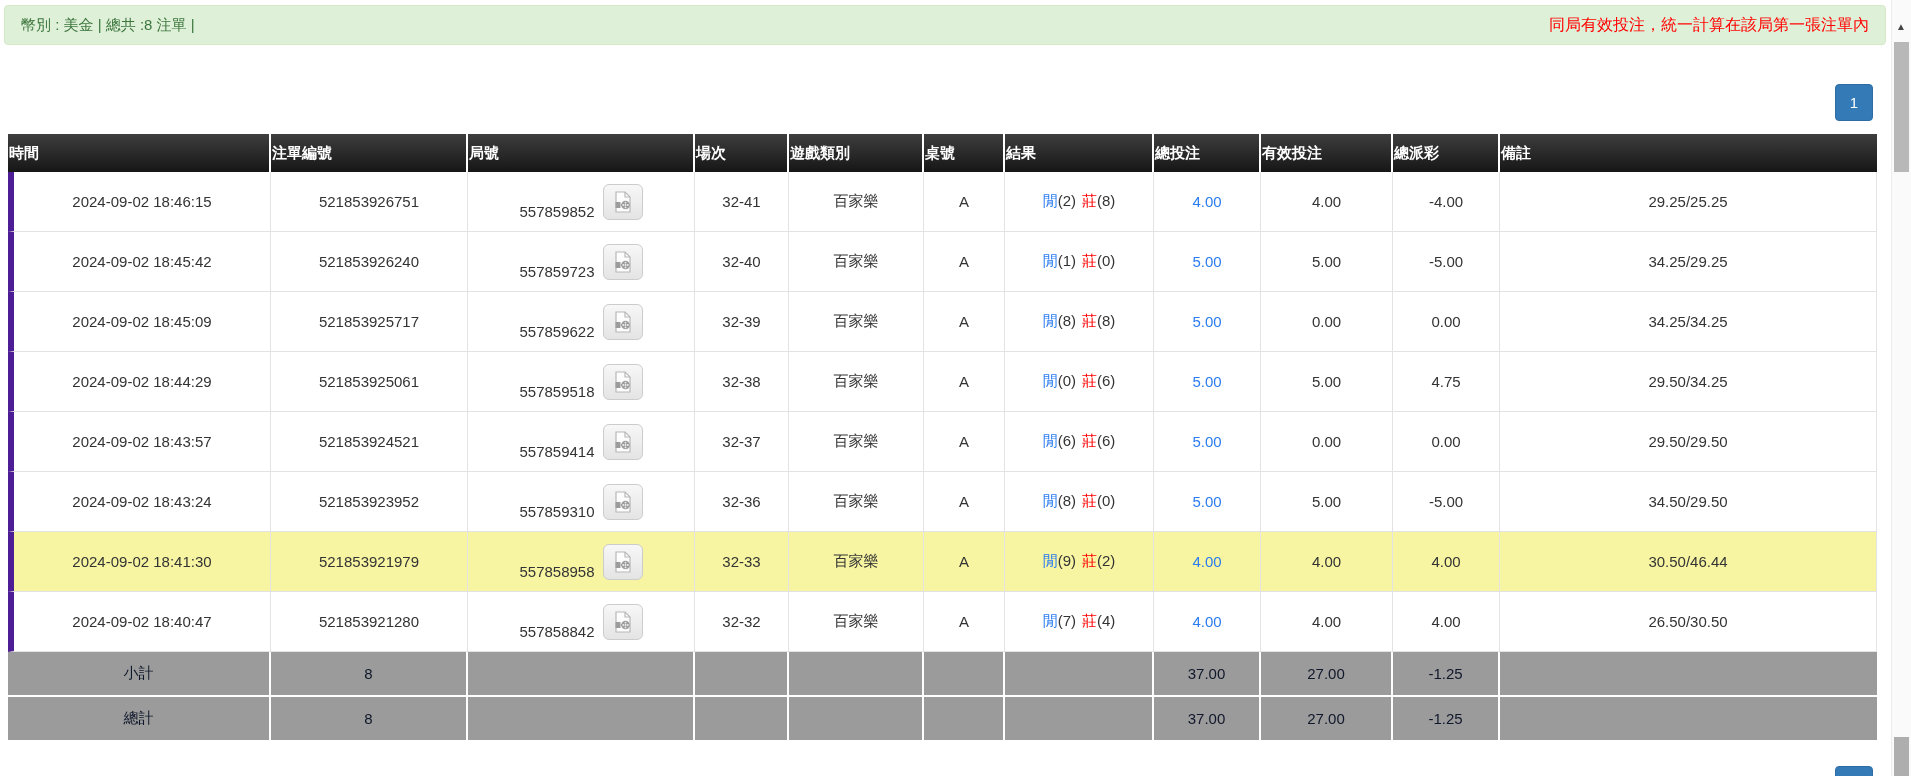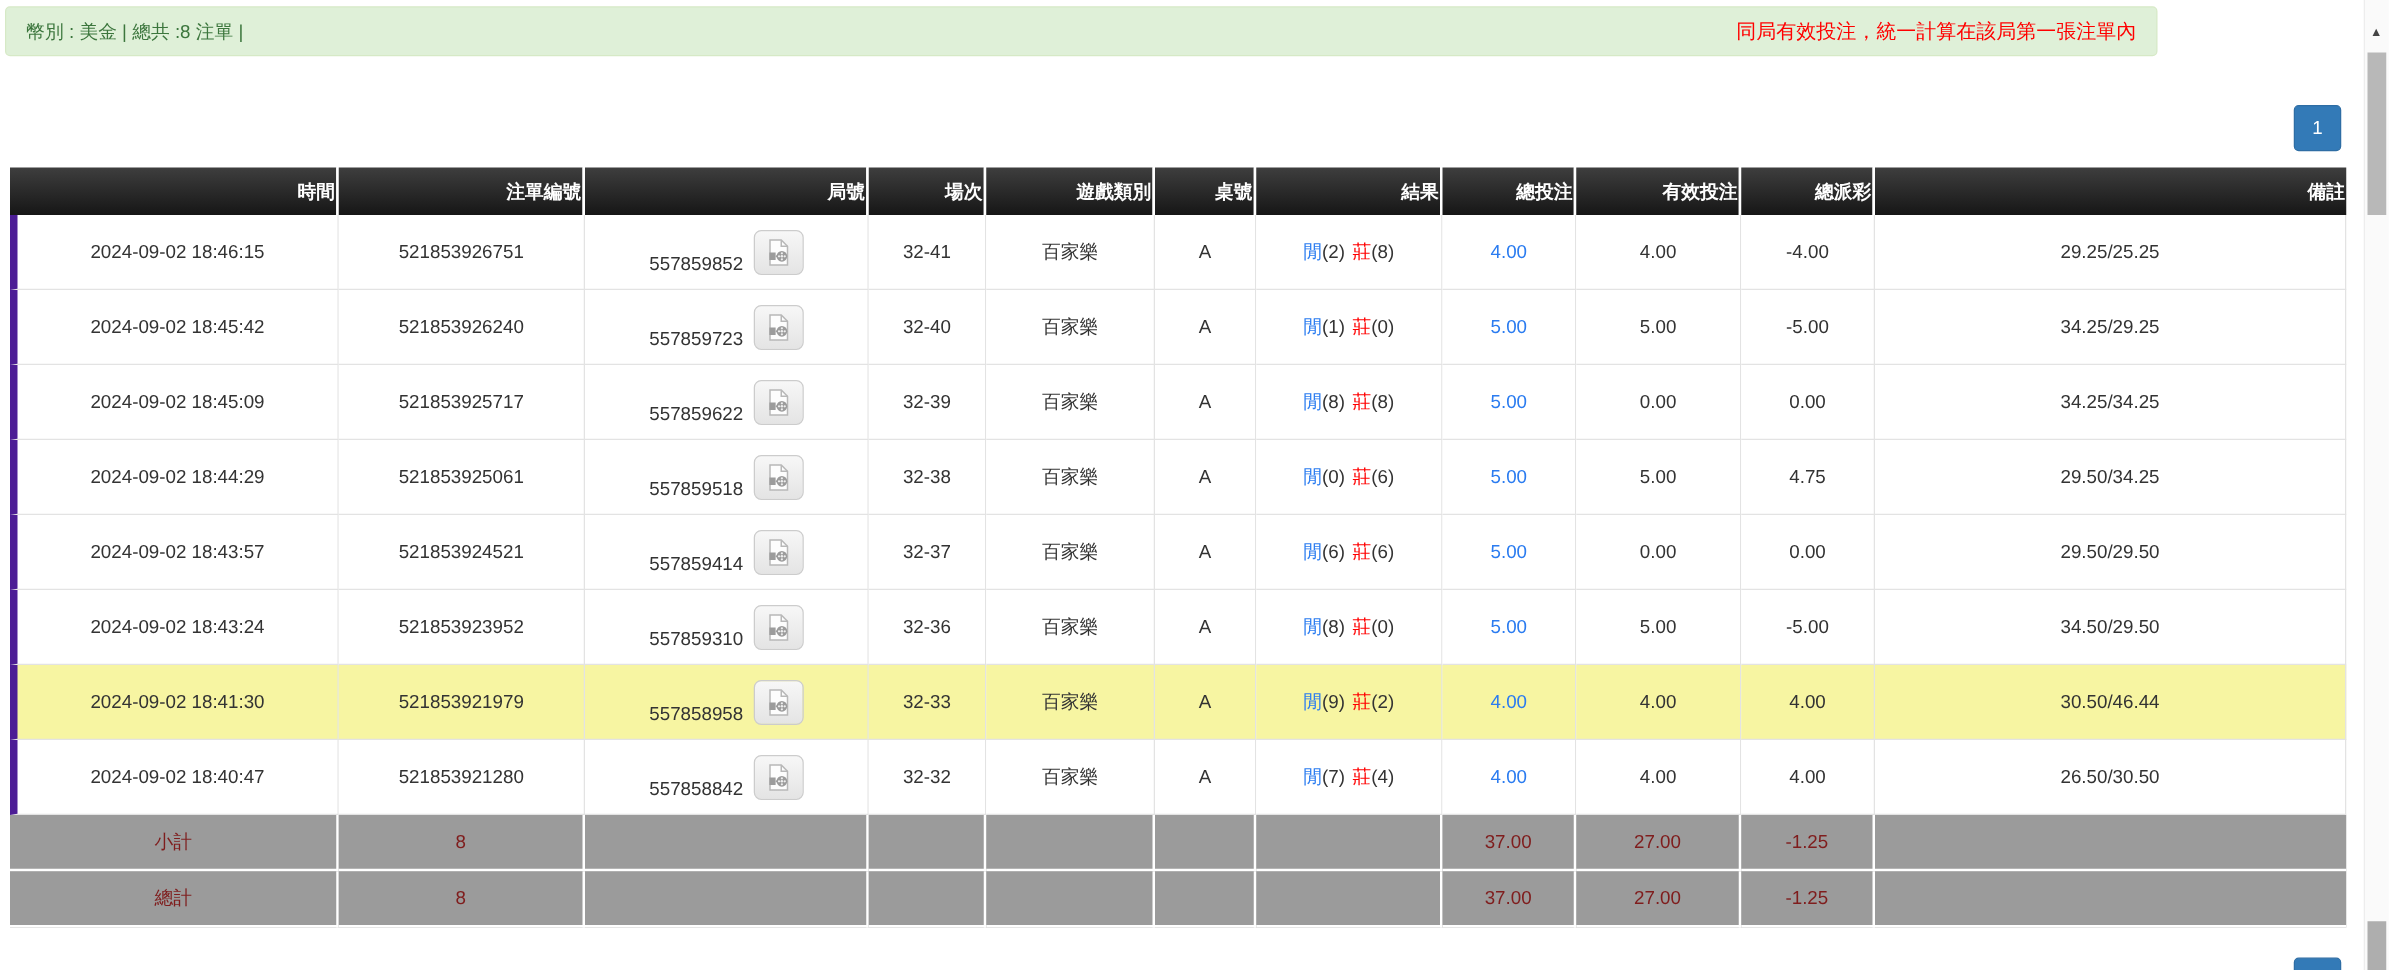--- a/index.html
+++ b/index.html
@@ -1,44 +1,44 @@
 <!DOCTYPE html>
 <html><head>
 <meta charset="utf-8">
 <style>
   html,body{margin:0;padding:0;}
   body{font-family:"Liberation Sans","DejaVu Sans",sans-serif;background:#fff;}
   #screen{position:relative;width:1911px;height:776px;overflow:hidden;background:#fff;}
 
   
-  .alert{position:absolute;left:4px;top:5px;width:1722px;height:40px;box-sizing:border-box;
+  .alert{position:absolute;left:4px;top:5px;width:1882px;height:40px;box-sizing:border-box;
          background:#dff0d8;border:1px solid #d6e9c6;border-radius:4px;
          display:flex;justify-content:space-between;align-items:center;padding:0 16px;}
   .alert .left-info{color:#3c763d;font-size:15px;}
   .alert .right-note{color:#ff0000;font-size:16px;}
 
   
   .page-btn{position:absolute;width:38px;height:37px;box-sizing:border-box;
             background:#337ab7;border:1px solid #2e6da4;border-radius:4px;color:#fff;
             font-size:15px;display:flex;align-items:center;justify-content:center;cursor:pointer;}
   #page-btn-top{left:1835px;top:84px;}
   #page-btn-bottom{left:1835px;top:766px;}
 
   
   .table-wrap{position:absolute;left:8px;top:134px;}
   table{border-collapse:separate;border-spacing:0;table-layout:fixed;width:1869px;}
   th{background:linear-gradient(#3e3e3e,#161616);color:#fff;font-size:15px;font-weight:bold;
-     height:38px;box-sizing:border-box;border-right:2px solid #fff;text-align:right;}
+     height:38px;box-sizing:border-box;border-right:2px solid #fff;text-align:left;}
   th:last-child{border-right:none;margin-top:40px;}
   td{text-align:center;vertical-align:middle;box-sizing:border-box;}
   tr.data-row td{height:60px;font-size:15px;color:#333;background:#fff;
                  border-right:1px solid #e3e3e3;border-bottom:1px solid #e3e3e3;}
   tr.data-row td:first-child{border-left:6px solid #4c1d95;}
   tr.data-row.highlight td{background:#f7f5a2;margin-top:28px;}
-  tr.summary td{height:45px;background:#9b9b9b;color:#7f1d1d;font-size:15px;
+  tr.summary td{height:45px;background:#9b9b9b;color:#0f172a;font-size:15px;
                 border-right:2px solid #fff;border-bottom:2px solid #fff;}
   tr.summary td:last-child{border-right:none;}
 
   .blue{color:#2b7cf0;}
   .red{color:#ff0000;}
   td.neg{color:#ff0000;}
   .banker-group{margin-left:6px;}
   .bet-link{color:#2b7cf0;text-decoration:none;cursor:pointer;}
 
   .round-cell-inner{display:inline-flex;align-items:flex-end;gap:8px;}

